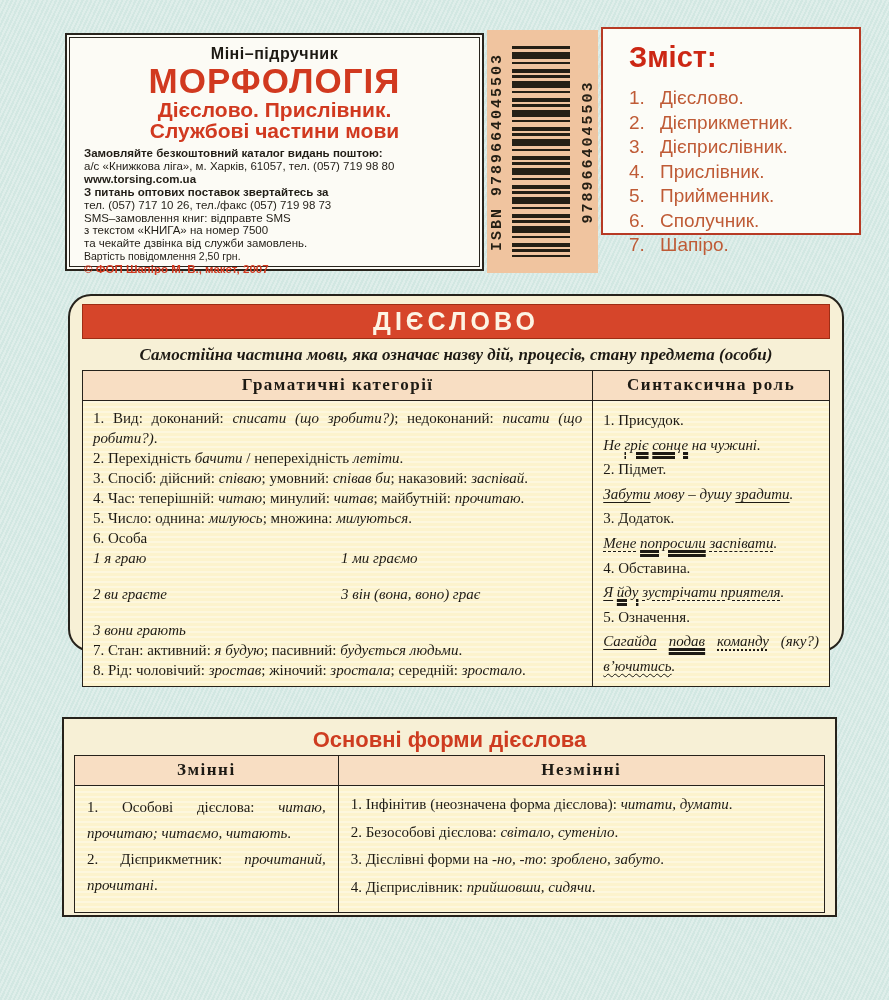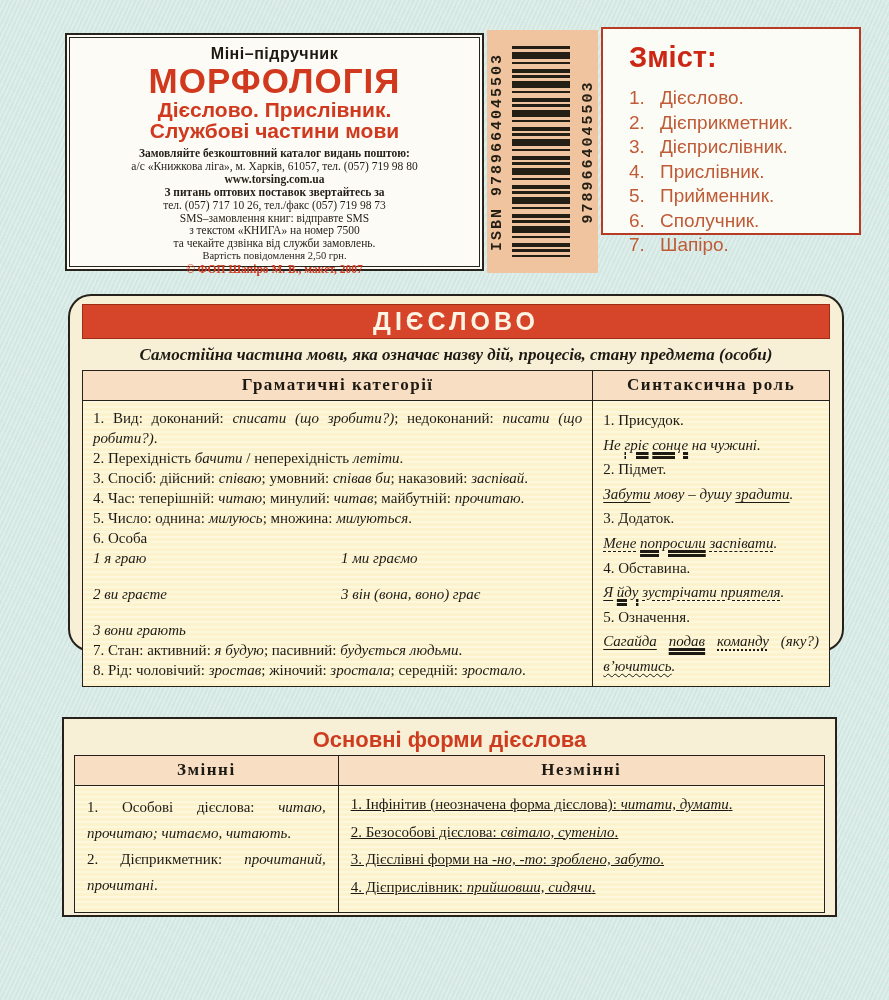--- a/index.html
+++ b/index.html
@@ -11,21 +11,21 @@
     color:#1d1a14;
   }
   .abs{position:absolute;box-sizing:border-box;}
 
   
   .pub-card{left:65px;top:33px;width:419px;height:238px;background:#fcfbf5;border:2px solid #28241d;padding:2px;}
   .pub-inner{border:1px solid #28241d;width:100%;height:100%;box-sizing:border-box;padding:7px 14px 5px 14px;text-align:center;}
   .kicker{font-size:16px;font-weight:bold;letter-spacing:.5px;}
   .morph-title{font-size:35px;font-weight:bold;color:#d1391f;letter-spacing:1px;line-height:36px;}
   .morph-sub{font-size:21px;font-weight:bold;color:#d1391f;line-height:21px;}
-  .contact{margin-top:6px;text-align:center;font-size:11.5px;line-height:12.9px;color:#211d16;font-family:Liberation Serif, serif;}
+  .contact{margin-top:6px;text-align:left;font-size:11.5px;line-height:12.9px;color:#211d16;}
   .cl.b{font-weight:bold;}
   .cl.sm{font-size:10.5px;}
   .cl.red{color:#d1391f;font-weight:bold;}
 
   
   .barcode{left:487px;top:30px;width:111px;height:243px;background:#f0c49f;}
   .bc-text{position:absolute;writing-mode:vertical-rl;transform:rotate(180deg);
     font-family:"Liberation Mono","DejaVu Sans Mono",monospace;font-weight:bold;
     font-size:15px;letter-spacing:2px;color:#241f15;white-space:nowrap;}
   .bc-left{left:2px;top:50%;transform:rotate(180deg) translateY(50%);}
@@ -67,21 +67,21 @@
   .role-label{margin:0;}
   .role-ex{font-style:italic;text-align:justify;margin:0 0 2px 0;}
   .vc2{line-height:24.6px;}
 
   
   .forms-card{left:62px;top:717px;width:775px;height:200px;padding:6px 10px;}
   .forms-title{color:#ce3c20;font-weight:bold;font-size:22px;text-align:center;line-height:30px;height:30px;}
   .fgrid{grid-template-columns:35.2% 64.8%;}
   .fcell{padding:8px 12px;font-size:15px;}
   .fc1 p{margin:0;text-align:justify;line-height:26px;}
-  .fc2 p{margin:0 0 6.5px 0;line-height:21px;text-decoration:underline;}
+  .fc2 p{margin:0 0 6.5px 0;line-height:21px;}
 
   
   .seg-i{font-style:italic;}
   .seg-u{text-decoration:underline;text-decoration-thickness:1px;text-underline-offset:3px;}
   .seg-u2{text-decoration:underline double;text-decoration-thickness:3px;text-underline-offset:2px;}
   .seg-ud{text-decoration:underline dashed;text-decoration-thickness:1px;text-underline-offset:3px;}
   .seg-udot{text-decoration:underline dotted;text-decoration-thickness:2px;text-underline-offset:3px;}
   .seg-uw{text-decoration:underline wavy;text-decoration-thickness:1px;text-underline-offset:2px;}
 </style>
 </head>

